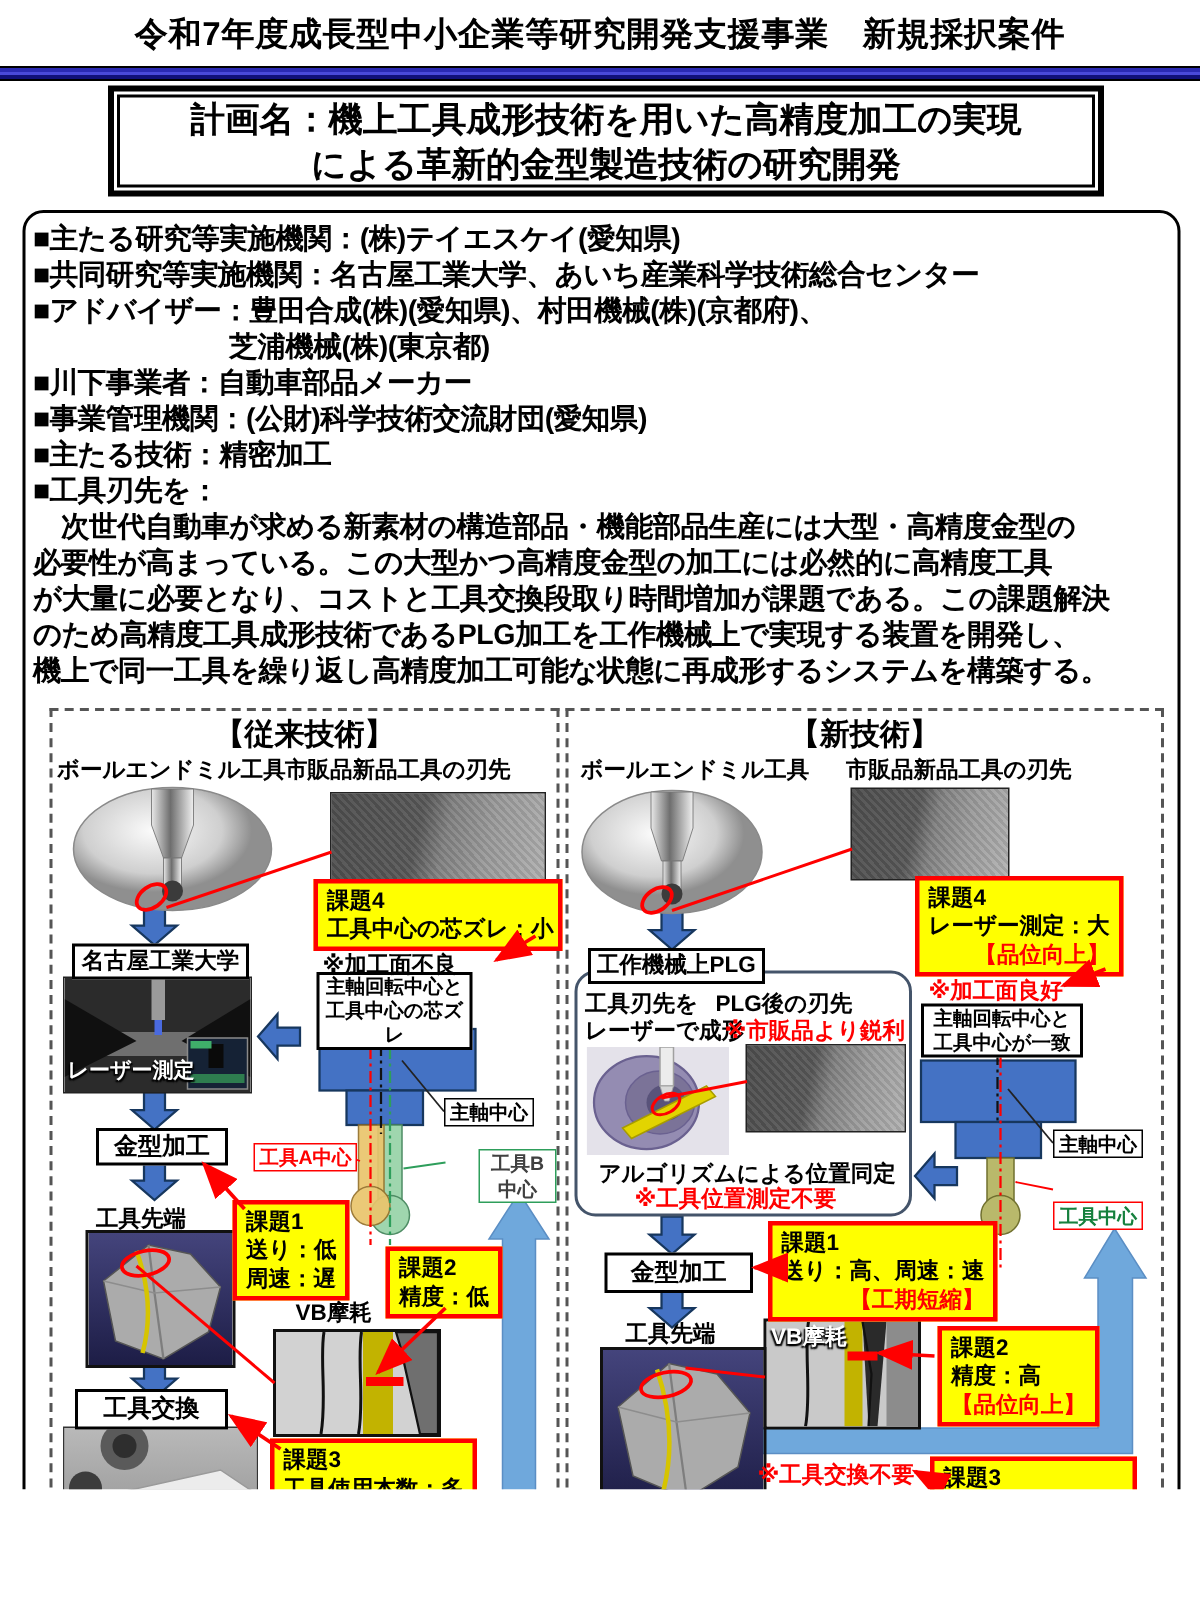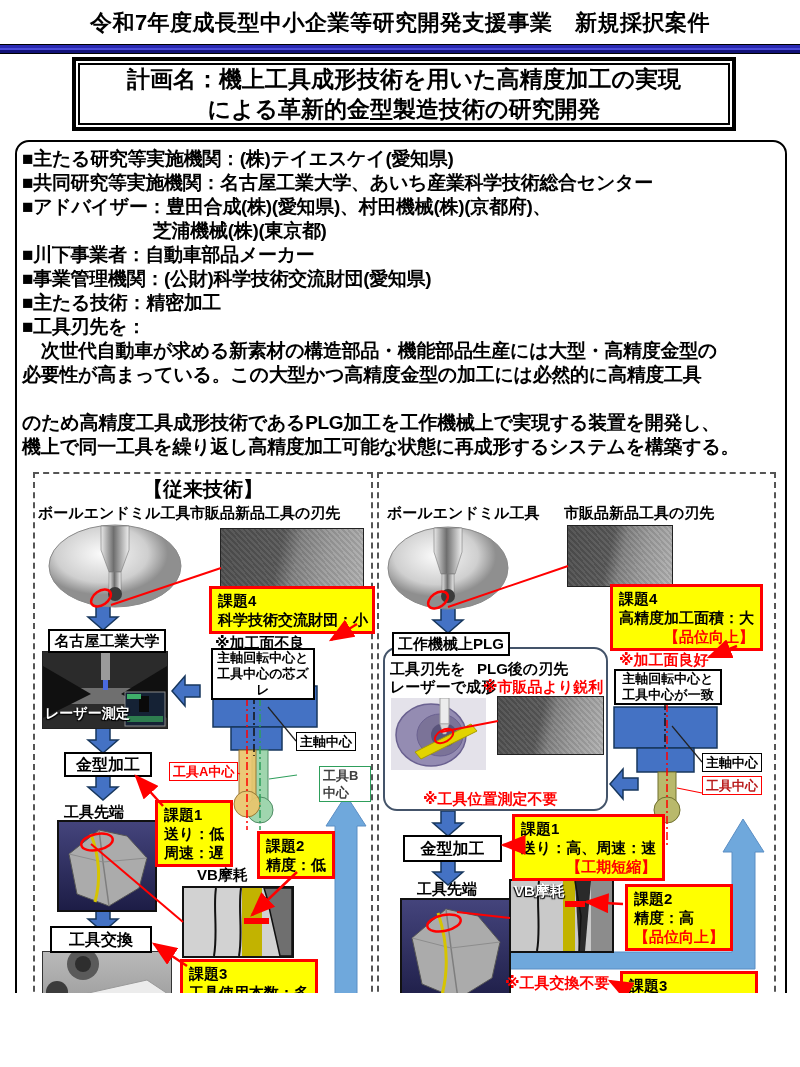--- a/index.html
+++ b/index.html
@@ -19,21 +19,21 @@
   
   .info-line{position:absolute;left:22px;font-size:19px;font-weight:bold;white-space:nowrap;letter-spacing:-0.3px;}
   
   .panel{position:absolute;border:2px dashed #555;background:#fff;}
   #panel-legacy{left:33px;top:472px;width:336px;height:566px;}
   #panel-new{left:377px;top:472px;width:395px;height:566px;}
   .panel-title{position:absolute;left:0;top:2px;width:100%;text-align:center;font-size:20px;font-weight:bold;}
   .lbl{position:absolute;font-size:15px;font-weight:bold;white-space:nowrap;}
   .wbox{position:absolute;background:#fff;border:2px solid #000;text-align:center;font-weight:bold;font-size:16px;z-index:4;}
   .sbox{position:absolute;background:#fff;border:2px solid #000;text-align:center;font-weight:bold;font-size:13px;line-height:16px;z-index:4;}
-  .tag{position:absolute;background:#fff;font-weight:bold;font-size:13px;line-height:17px;z-index:4;padding:0 3px;}
+  .tag{position:absolute;background:#fff;text-align:center;font-weight:bold;font-size:13px;line-height:17px;z-index:4;padding:0 3px;}
   .issue{position:absolute;background:#ffff00;border:3px solid #f00;font-weight:bold;font-size:15px;
          line-height:19px;padding:2px 6px;white-space:nowrap;z-index:5;}
   .issue .em{color:#f00;text-align:right;}
   .rnote{position:absolute;color:#f00;font-weight:bold;font-size:15px;white-space:nowrap;z-index:5;}
   .knote{position:absolute;color:#000;font-weight:bold;font-size:15px;white-space:nowrap;z-index:5;}
   .img{position:absolute;overflow:hidden;}
   .sem{position:absolute;border:1px solid #222;
      background:
        repeating-linear-gradient(47deg,rgba(255,255,255,.06) 0 2px,rgba(0,0,0,.08) 2px 4px),
        linear-gradient(103deg,#4e4e4e 0%,#585858 40%,#828282 52%,#9a9a9a 70%,#b2b2b2 100%);}
@@ -62,20 +62,21 @@
   <div class="info-line" style="top:146px;">■主たる研究等実施機関：(株)テイエスケイ(愛知県)</div>
   <div class="info-line" style="top:170px;">■共同研究等実施機関：名古屋工業大学、あいち産業科学技術総合センター</div>
   <div class="info-line" style="top:194px;">■アドバイザー：豊田合成(株)(愛知県)、村田機械(株)(京都府)、</div>
   <div class="info-line" style="top:218px;">　　　　　　　芝浦機械(株)(東京都)</div>
   <div class="info-line" style="top:242px;">■川下事業者：自動車部品メーカー</div>
   <div class="info-line" style="top:266px;">■事業管理機関：(公財)科学技術交流財団(愛知県)</div>
   <div class="info-line" style="top:290px;">■主たる技術：精密加工</div>
   <div class="info-line" style="top:314px;">■工具刃先を：</div>
   <div class="info-line" style="top:338px;">　次世代自動車が求める新素材の構造部品・機能部品生産には大型・高精度金型の</div>
   <div class="info-line" style="top:362px;">必要性が高まっている。この大型かつ高精度金型の加工には必然的に高精度工具</div>
+  <div class="info-line" style="top:386px;">が大量に必要となり、コストと工具交換段取り時間増加が課題である。この課題解決</div>
   <div class="info-line" style="top:410px;">のため高精度工具成形技術であるPLG加工を工作機械上で実現する装置を開発し、</div>
   <div class="info-line" style="top:434px;">機上で同一工具を繰り返し高精度加工可能な状態に再成形するシステムを構築する。</div>
 
   <div class="panel" id="panel-legacy">
 
     <svg class="under" width="336" height="566" viewBox="0 0 336 566">
 
       <polygon points="102,530 300,530 300,352 291,352 311,321 331,352 322,352 322,556 102,556" fill="#6fa8dc" stroke="#5b8ec4" stroke-width="1"></polygon>
 
       <g fill="#4472c4" stroke="#17375e" stroke-width="1.5">
@@ -129,21 +130,21 @@
         <polygon points="54,2 82,2 82,26 74,48 62,48 54,26" fill="url(#lg-met)" stroke="#777" stroke-width=".6"></polygon>
         <rect x="62" y="48" width="12" height="20" fill="url(#lg-met)" stroke="#777" stroke-width=".6"></rect>
         <circle cx="68" cy="70" r="7" fill="#3b3b3b"></circle>
       </svg>
     </div>
 
     <div class="sem htmlbit" style="left:185px;top:54px;width:142px;height:74px;"></div>
 
     <div class="issue" style="left:174px;top:112px;width:148px;">
       <div>課題4</div>
-      <div>科学技術交流財団：小</div>
+      <div>工具中心の芯ズレ：小</div>
     </div>
     <div class="knote" style="left:180px;top:160px;">※加工面不良</div>
 
     <div class="wbox" style="left:13px;top:155px;width:114px;height:20px;font-size:15px;line-height:20px;">名古屋工業大学</div>
     <div class="img htmlbit" style="left:7px;top:177px;width:124px;height:76px;border:1px solid #222;">
       <svg width="124" height="76" viewBox="0 0 124 76">
         <rect width="124" height="76" fill="#2b2b2b"></rect>
         <rect y="36" width="124" height="16" fill="#6f6f6f"></rect>
         <polygon points="0,14 48,42 0,66" fill="#101010"></polygon>
         <polygon points="124,14 78,42 124,66" fill="#101010"></polygon>
@@ -269,20 +270,21 @@
       <g>
         <rect x="279" y="298" width="18" height="36" fill="#b9b96b" stroke="#70702f" stroke-width="1"></rect>
         <circle cx="288" cy="336" r="13" fill="#b9b96b" stroke="#70702f" stroke-width="1"></circle>
       </g>
       <line x1="286" y1="228" x2="286" y2="276" stroke="#111" stroke-width="1.5" stroke-dasharray="8 3 2 3"></line>
       <line x1="288" y1="230" x2="288" y2="372" stroke="#f00" stroke-width="1.5" stroke-dasharray="8 3 2 3"></line>
       <line x1="293" y1="252" x2="323" y2="288" stroke="#222" stroke-width="1.2"></line>
       <line x1="298" y1="314" x2="323" y2="319" stroke="#f00" stroke-width="1.2"></line>
     </svg>
 
+    <div class="panel-title">【新技術】</div>
     <div class="lbl" style="left:8px;top:30px;">ボールエンドミル工具</div>
     <div class="lbl" style="left:185px;top:30px;">市販品新品工具の刃先</div>
 
     <div class="img htmlbit" style="left:8px;top:52px;width:122px;height:84px;">
       <svg width="122" height="84" viewBox="0 0 122 84">
         <defs>
           <radialGradient id="rg-ell" cx="40%" cy="35%">
               <stop offset="0%" stop-color="#fbfbfb"></stop>
               <stop offset="70%" stop-color="#cfcfcf"></stop>
               <stop offset="100%" stop-color="#8f8f8f"></stop>
@@ -297,21 +299,21 @@
         <polygon points="47,2 75,2 75,26 68,48 54,48 47,26" fill="url(#rg-met)" stroke="#777" stroke-width=".6"></polygon>
         <rect x="55" y="48" width="12" height="20" fill="url(#rg-met)" stroke="#777" stroke-width=".6"></rect>
         <circle cx="61" cy="70" r="7" fill="#3b3b3b"></circle>
       </svg>
     </div>
 
     <div class="sem htmlbit" style="left:188px;top:51px;width:104px;height:60px;"></div>
 
     <div class="issue" style="left:231px;top:110px;">
       <div>課題4</div>
-      <div>高精度加工面積：大</div>
+      <div>レーザー測定：大</div>
       <div class="em">【品位向上】</div>
     </div>
     <div class="rnote" style="left:240px;top:177px;">※加工面良好</div>
 
     <div class="abs htmlbit" style="left:4px;top:173px;width:221px;height:160px;border:2px solid #44546a;border-radius:14px;background:#fff;"></div>
     <div class="wbox" style="left:13px;top:158px;width:114px;height:20px;font-size:15px;line-height:20px;">工作機械上PLG</div>
     <div class="lbl" style="left:11px;top:186px;z-index:4;">工具刃先を</div>
     <div class="lbl" style="left:98px;top:186px;z-index:4;">PLG後の刃先</div>
     <div class="lbl" style="left:11px;top:204px;z-index:4;">レーザーで成形</div>
     <div class="rnote" style="left:104px;top:204px;">※市販品より鋭利</div>
@@ -324,28 +326,29 @@
         <ellipse cx="53" cy="37" rx="13" ry="12" fill="#59537a"></ellipse>
         <polygon points="24,54 80,26 86,33 30,61" fill="#e2d400" stroke="#a89c00"></polygon>
         <rect x="49" y="0" width="9" height="26" fill="#ececec" stroke="#a0a0a0"></rect>
         <polygon points="49,26 58,26 55,36 52,36" fill="#d8d8d8" stroke="#a0a0a0" stroke-width=".6"></polygon>
         <ellipse cx="53" cy="38" rx="10" ry="6" fill="none" stroke="#f00" stroke-width="2" transform="rotate(-30 53 38)"></ellipse>
       </svg>
     </div>
 
     <div class="sem htmlbit" style="left:118px;top:222px;width:105px;height:57px;"></div>
 
+    <div class="lbl" style="left:20px;top:299px;z-index:4;">アルゴリズムによる位置同定</div>
     <div class="rnote" style="left:44px;top:316px;">※工具位置測定不要</div>
 
     <div class="sbox" style="left:235px;top:195px;width:104px;">
       <div>主軸回転中心と</div>
       <div>工具中心が一致</div>
     </div>
     <div class="tag" style="left:323px;top:279px;border:1.5px solid #000;">主軸中心</div>
-    <div class="tag" style="left:323px;top:302px;border:1.5px solid #f00;color:#b91c1c;">工具中心</div>
+    <div class="tag" style="left:323px;top:327px;border:1.5px solid #f00;color:#15803d;">工具中心</div>
 
     <div class="wbox" style="left:24px;top:361px;width:95px;height:23px;line-height:23px;">金型加工</div>
 
     <div class="issue" style="left:133px;top:340px;">
       <div>課題1</div>
       <div>送り：高、周速：速</div>
       <div class="em">【工期短縮】</div>
     </div>
 
     <div class="lbl" style="left:38px;top:406px;">工具先端</div>

